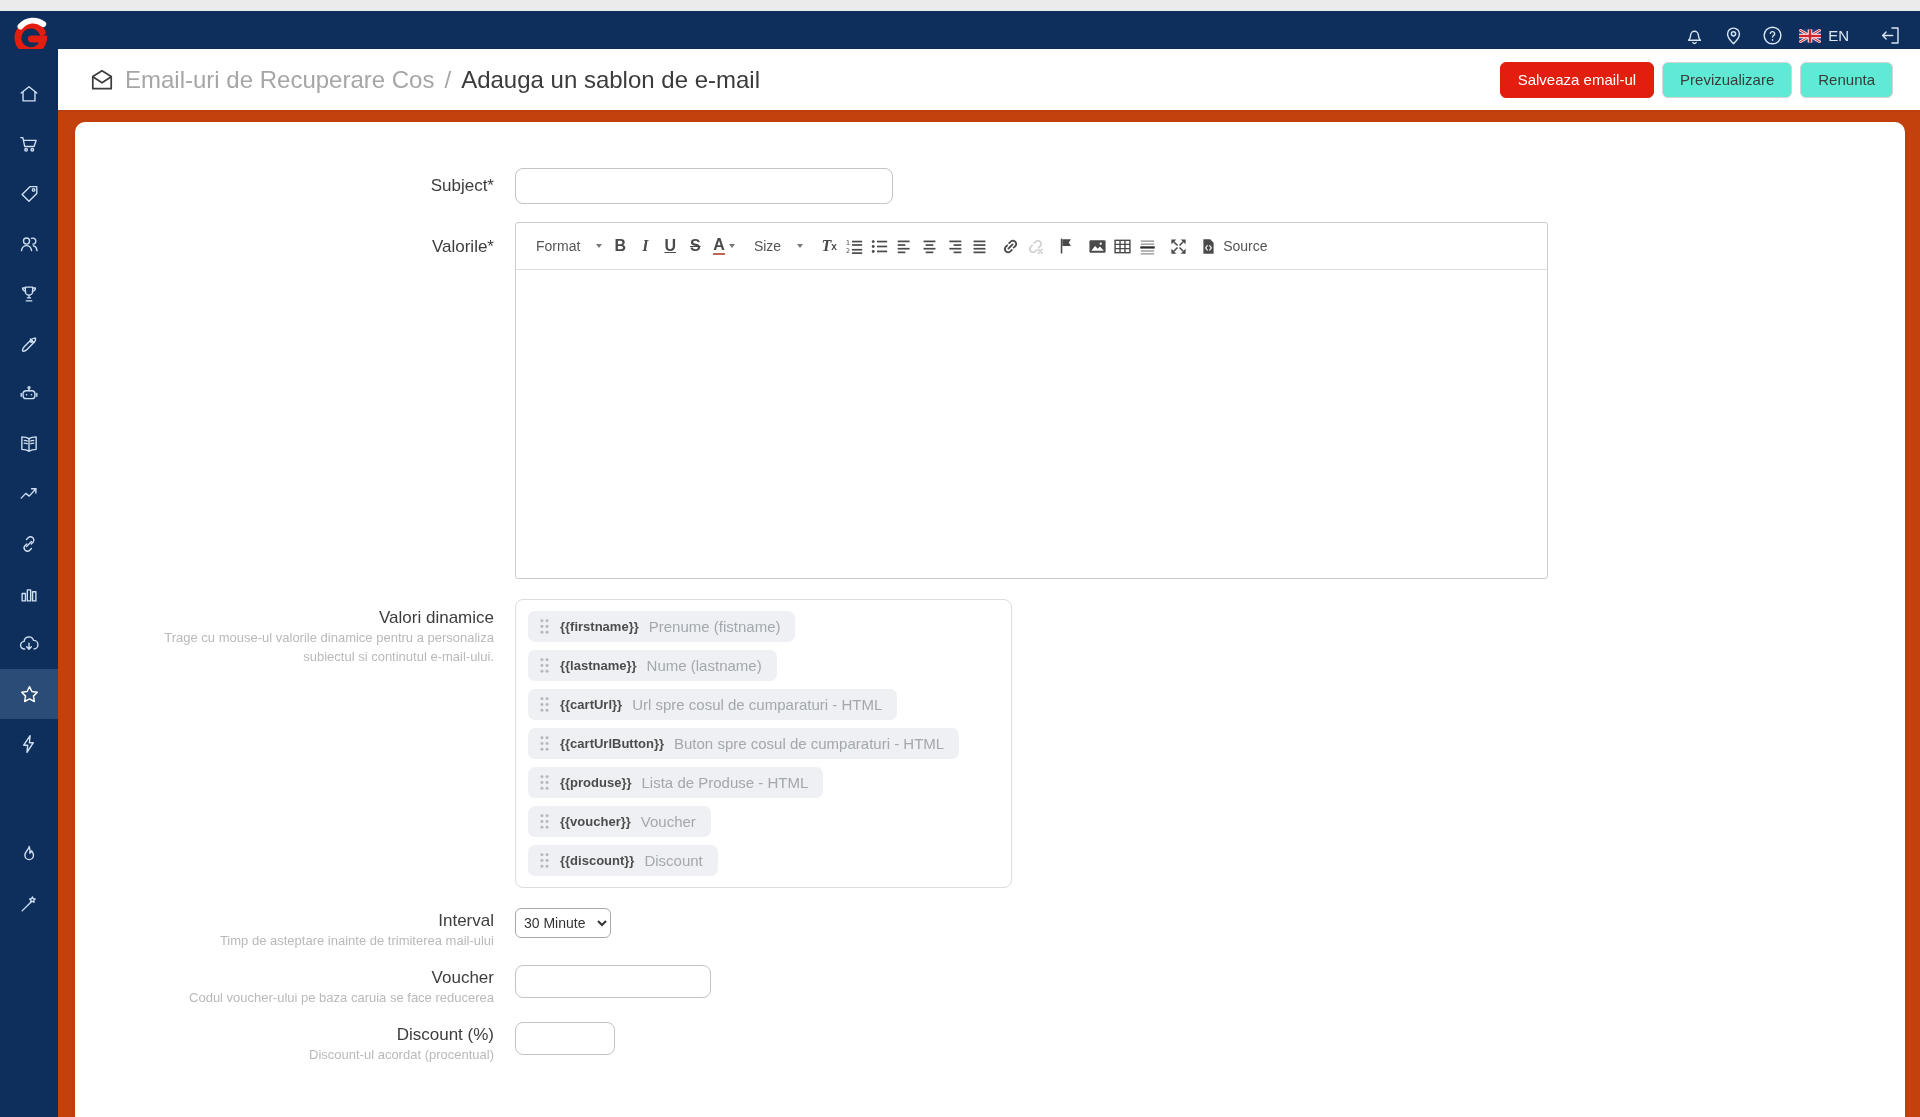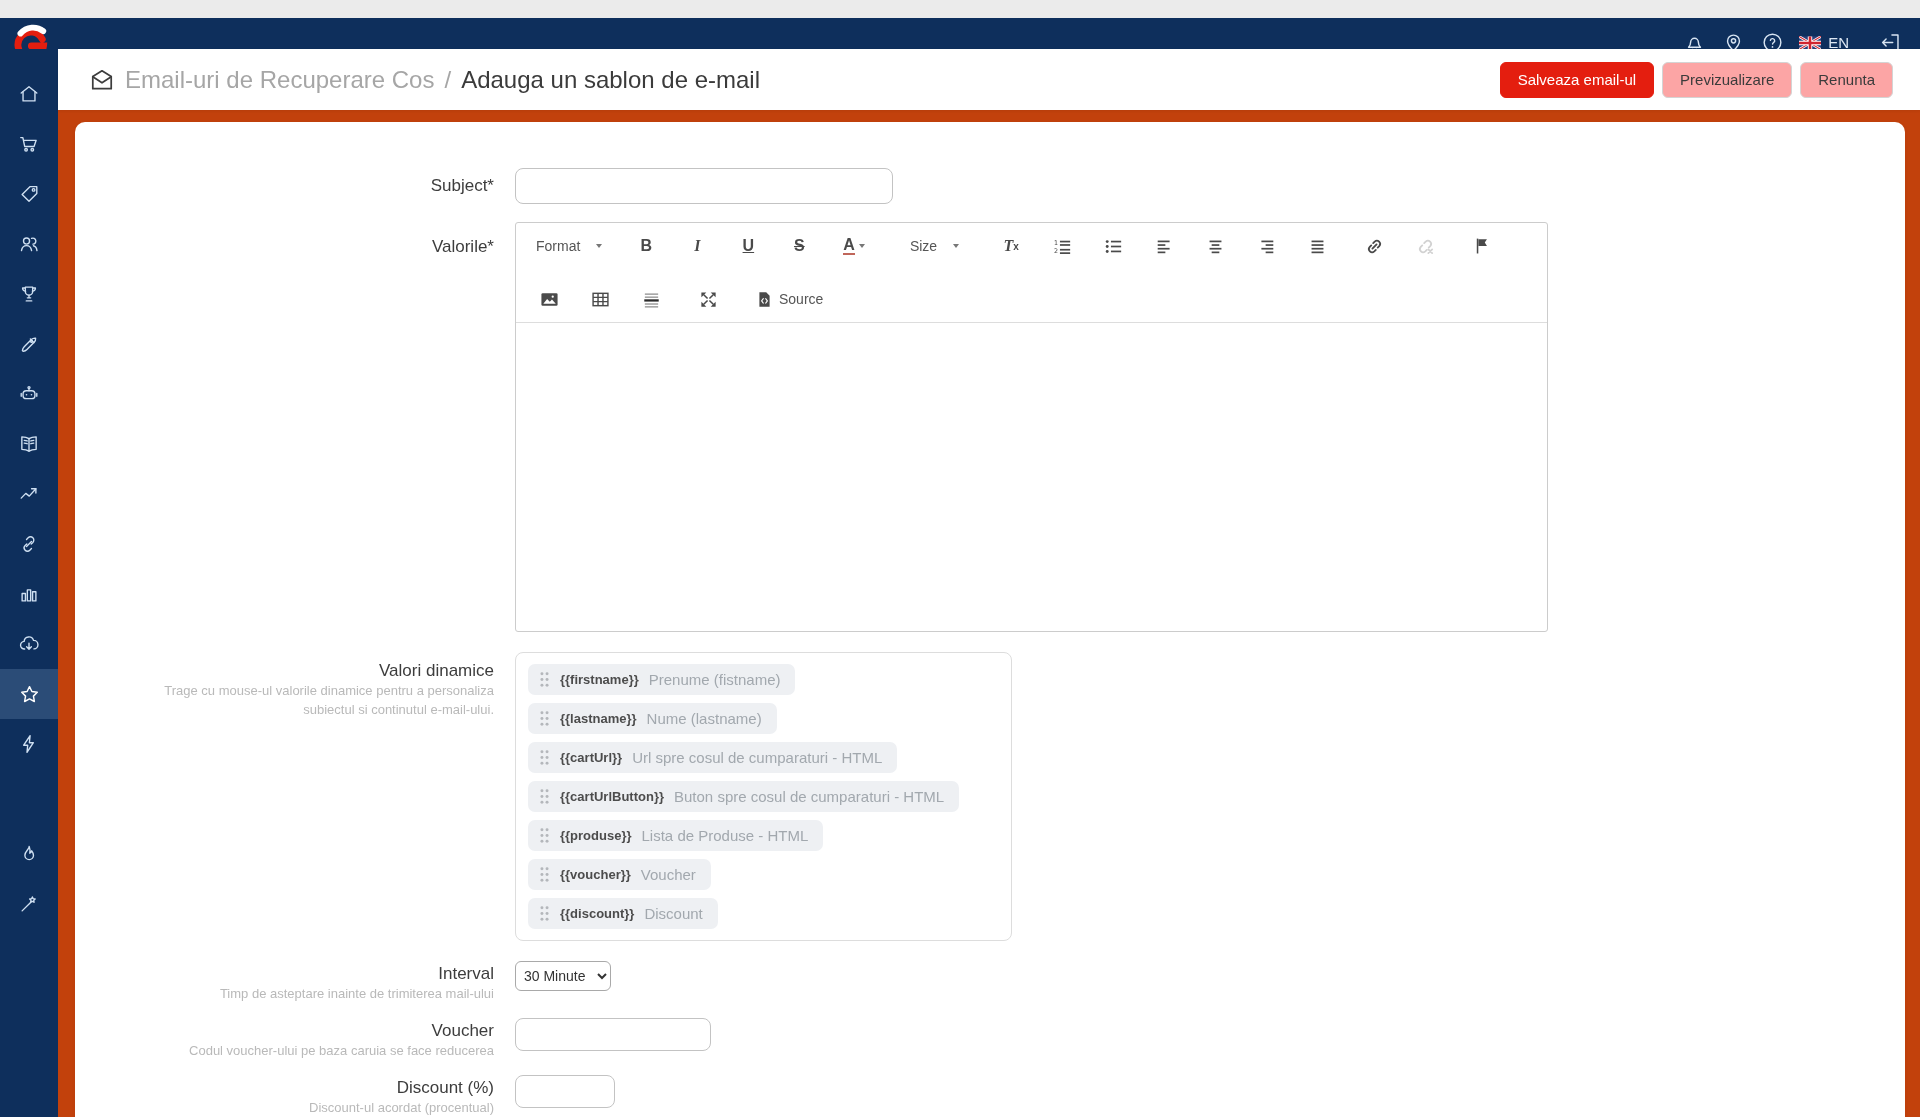--- a/index.html
+++ b/index.html
@@ -1,19 +1,19 @@
 <!DOCTYPE html>
 <html><head>
 <meta charset="utf-8">
 <style>
   * { margin:0; padding:0; box-sizing:border-box; }
   html,body { width:1920px; height:1117px; overflow:hidden; font-family:"Liberation Sans","DejaVu Sans",sans-serif; background:#ebebeb; }
 
   
-  .topbar { position:absolute; top:18px; left:0; right:0; height:49px; background:#0e2f5c; display:flex; align-items:center; }
+  .topbar { position:absolute; top:11px; left:0; right:0; height:49px; background:#0e2f5c; display:flex; align-items:center; }
   .logo { width:58px; height:49px; display:flex; align-items:center; justify-content:center; cursor:pointer; }
   .topbar-right { margin-left:auto; display:flex; align-items:center; gap:15px; padding-right:18px; }
   .tb-ic { width:24px; height:24px; display:flex; align-items:center; justify-content:center; cursor:pointer; }
   .lang { display:flex; align-items:center; gap:7px; cursor:pointer; }
   .lang-label { color:#dce7f3; font-size:15px; }
   .tb-ic.logout { margin-left:14px; }
 
   
   .sidebar { position:absolute; top:49px; left:0; bottom:0; width:58px; background:#0e2f5c; padding-top:20px; }
   .sb-item { height:50px; display:flex; align-items:center; justify-content:center; cursor:pointer; }
@@ -22,40 +22,40 @@
 
   
   .header { position:absolute; top:49px; left:58px; right:0; height:61px; background:#fff; display:flex; align-items:center; padding:0 27px 0 31px; box-shadow:0 1px 3px rgba(0,0,0,.07); z-index:2; }
   .crumbwrap { display:flex; align-items:center; gap:10px; }
   .crumb { color:#a6a6a6; font-size:24px; font-weight:300; cursor:pointer; }
   .crumb-sep { color:#a6a6a6; font-size:24px; font-weight:300; }
   .page-title { color:#3b3b3b; font-size:24px; font-weight:400; }
   .hbtns { margin-left:auto; display:flex; align-items:center; gap:8px; }
   .btn { height:36px; border-radius:6px; font-size:15px; padding:0 17px; cursor:pointer; border:1px solid transparent; font-family:inherit; }
   .btn-red { background:#e41e0f; color:#fff; border-color:#e41e0f; }
-  .btn-white { background:#fca5a5; color:#3b3b3b; border-color:#d4d4d4; }
+  .btn-white { background:#5eead4; color:#3b3b3b; border-color:#d4d4d4; }
 
   
   .content { position:absolute; top:110px; left:58px; right:0; bottom:0; background:#c2410c; overflow:hidden; }
   .card { margin:12px 15px 0 17px; background:#fff; border-radius:10px; box-shadow:0 1px 4px rgba(0,0,0,.05); height:1200px; padding-top:46px; }
 
   .row { display:flex; align-items:flex-start; }
   .lblcol { width:440px; flex:0 0 440px; padding-right:21px; display:flex; flex-direction:column; align-items:flex-end; }
   .lbl { color:#3d3d3d; font-size:17px; line-height:1.3; }
   .hint { color:#b9b9b9; font-size:13px; line-height:1.45; text-align:right; max-width:332px; }
 
   .row-subject { align-items:center; margin-bottom:18px; }
   .inp { border:1px solid #c3c3c3; border-radius:8px; height:36px; font-size:15px; padding:0 10px; font-family:inherit; color:#333; background:#fff; }
   .inp-subject { width:378px; }
 
   
   .row-editor { margin-bottom:20px; }
   .row-editor .lblcol { padding-top:14px; }
   .editor { width:1033px; border:1px solid #ccc; border-radius:3px; background:#fff; }
-  .ed-toolbar { display:flex; align-items:center; gap:29px; padding:11px 16px; border-bottom:1px solid #ddd; flex-wrap:wrap; }
+  .ed-toolbar { display:flex; align-items:center; gap:3px; padding:11px 16px; border-bottom:1px solid #ddd; flex-wrap:wrap; }
   .tbtn { display:flex; align-items:center; justify-content:center; min-width:22px; height:24px; cursor:pointer; color:#4a4a4a; font-size:16px; background:none; border:none; font-family:inherit; }
   .tsel { display:flex; align-items:center; gap:16px; color:#555; font-size:14px; cursor:pointer; padding:0 4px; }
   .caret { width:0; height:0; border-left:3.5px solid transparent; border-right:3.5px solid transparent; border-top:4px solid #777; }
   .g-bold { font-weight:bold; }
   .g-italic { font-style:italic; font-family:"Liberation Serif","DejaVu Serif",serif; font-weight:bold; }
   .g-under { text-decoration:underline; font-weight:bold; }
   .g-strike { text-decoration:line-through; font-weight:bold; }
   .g-color { font-weight:bold; border-bottom:2px solid #c0665a; line-height:1.05; }
   .g-rmf { font-style:italic; font-weight:bold; font-family:"Liberation Serif","DejaVu Serif",serif; }
   .g-rmf sub { font-size:10px; font-style:normal; font-family:"Liberation Sans",sans-serif; }

